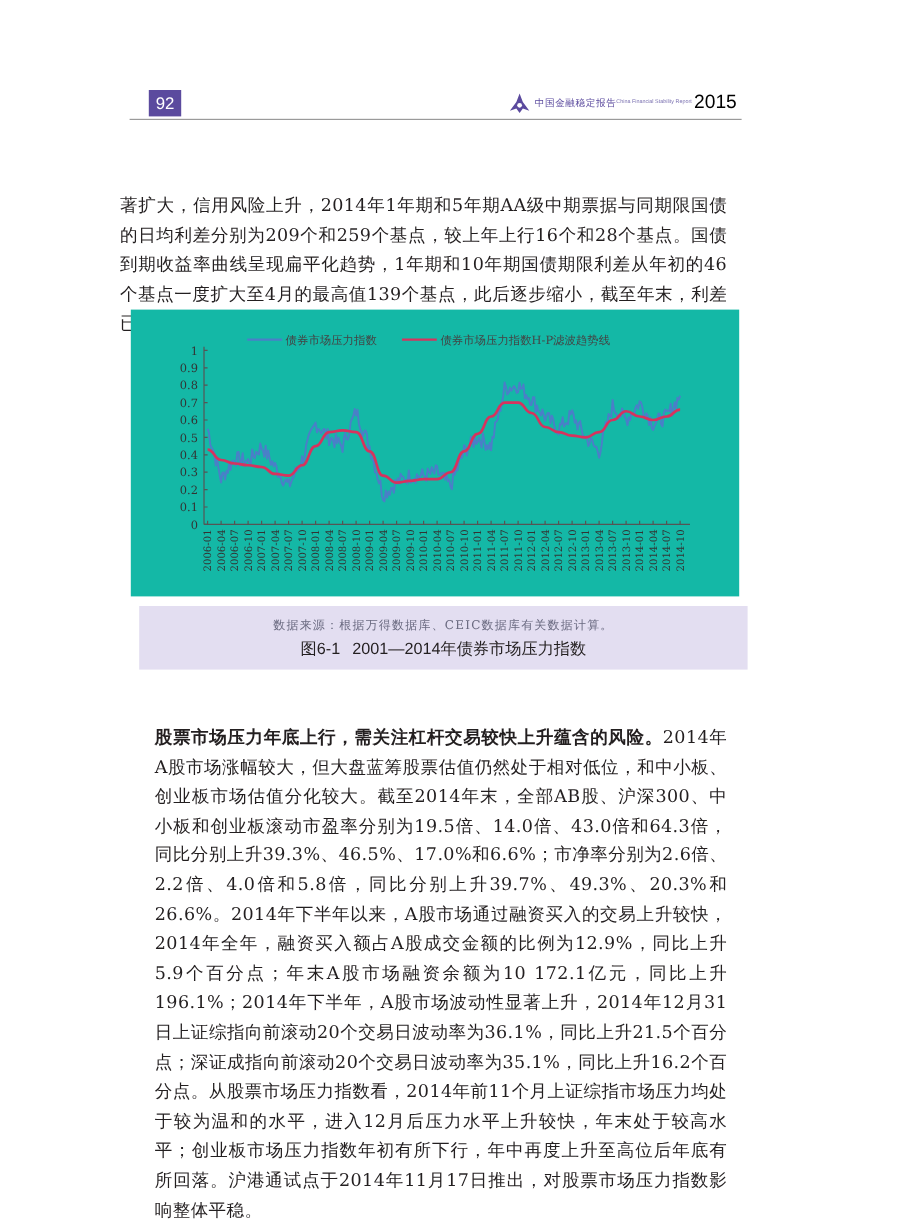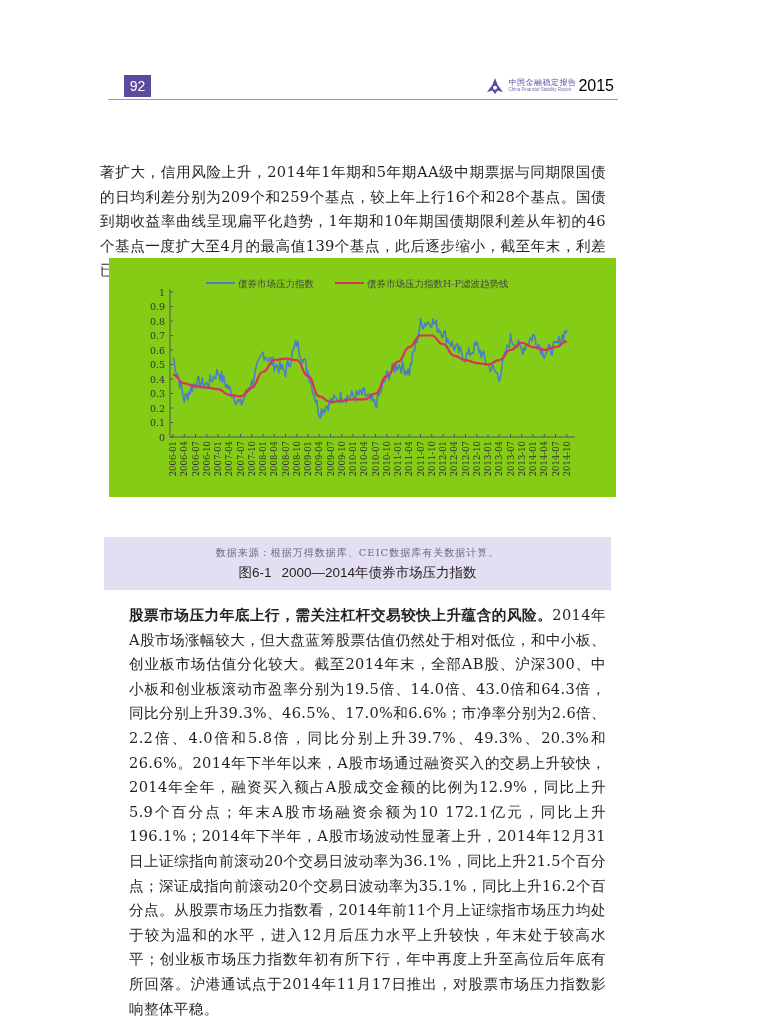--- a/index.html
+++ b/index.html
@@ -4,35 +4,35 @@
 <style>
   html, body { margin:0; padding:0; background:#ffffff; }
   body { width:760px; height:1024px; position:relative; overflow:hidden;
          font-family:"DejaVu Serif","Liberation Serif",serif; color:#231f20; }
   .header { position:absolute; left:108px; top:74px; width:510px; height:26px; }
   .page-num { position:absolute; left:16px; top:1px; width:27px; height:22px; background:#5b4a9e;
               color:#fff; font-family:"Liberation Sans",sans-serif; font-size:14px; line-height:22px; text-align:center; }
   .header-rule { position:absolute; left:0; top:25px; width:510px; height:1px; background:#9a9a9a; }
   .brand { position:absolute; right:4px; top:0; height:24px; display:flex; align-items:center; }
   .brand-logo { width:18px; height:18px; margin-right:4px; }
-  .brand-text { display:flex; flex-direction:column; line-height:1; }
+  .brand-text { display:flex; flex-direction:row; line-height:1; }
   .brand-cn { font-family:"Liberation Sans",sans-serif; font-size:8px; color:#5b4a9e; letter-spacing:0.5px; }
   .brand-en { font-family:"Liberation Sans",sans-serif; font-size:4.5px; color:#7a70b0; margin-top:1px; }
   .brand-year { font-family:"Liberation Sans",sans-serif; font-size:16px; color:#000000; margin-left:2px; }
 
   .para { position:absolute; left:100px; width:506px; font-size:14.6px; line-height:24.6px;
           letter-spacing:0.35px; text-align:justify;margin-top:32px; }
   .para p { margin:0; }
   .p1 { top:128px; }
   .p2 { top:571px; }
   .lead { font-family:Liberation Serif, serif; font-weight:bold; }
   .indent { padding-left:29px; }
 
-  .chart-panel { position:absolute; left:109px; top:258px; width:507px; height:239px; background:#84cc16;text-align:right; }
-  .caption-panel { position:absolute; left:104px; top:505px; width:507px; height:53px; background:#e3def1;margin-top:32px; }
+  .chart-panel { position:absolute; left:109px; top:258px; width:507px; height:239px; background:#14b8a6;text-align:right; }
+  .caption-panel { position:absolute; left:116px; top:505px; width:507px; height:53px; background:#e3def1; }
   .cap-source { position:absolute; left:0; width:507px; top:9px; text-align:center;
                 font-size:10px; color:#6a6a80; letter-spacing:1px; }
   .cap-title { position:absolute; left:0; width:507px; top:27px; text-align:center;
                font-family:"Liberation Sans",sans-serif; font-size:13.5px; color:#231f20; }
   .cap-title span { margin:0 5px; }
   svg text { font-family:"DejaVu Serif","Liberation Serif",serif; }
 </style>
 </head>
 <body>
 
@@ -159,19 +159,19 @@
       <line x1="457.75" y1="179" x2="457.75" y2="176" stroke="#555" stroke-width="1"></line>
       <text x="0" y="0" font-size="8.5" fill="#333" text-anchor="end" transform="translate(460.75,183) rotate(-90)">2014-10</text>
       <polyline points="64,99.3750848765432 65.125,102.66169560185185 66.25,112.67805169753086 67.375,115.20609760802469 68.5,116.8111111111111 69.625,120.19170331790123 70.75,129.9798186728395 71.875,123.74073495370371 73,131.72306327160493 74.125,138.25874807098765 75.25,144.11306712962963 76.375,135.88963155864198 77.5,135.76538580246913 78.625,141.6056076388889 79.75,134.35890817901236 80.875,136.05723186728395 82,128.61585648148147 83.125,133.58339313271605 84.25,126.5917862654321 85.375,125.8063136574074 86.5,128.1255864197531 87.625,130.0615489969136 88.75,118.74947916666667 89.875,118.63798804012346 91,130.0090200617284 92.125,126.07785300925926 93.25,119.69309799382717 94.375,129.98669945987655 95.5,127.2739351851852 96.625,125.8534162808642 97.75,124.55708719135802 98.875,128.35522569444444 100,128.49144290123456 101.125,116.54768325617283 102.25,122.28922453703703 103.375,123.76467785493827 104.5,118.35598765432098 105.625,119.87843171296296 106.75,120.88062114197531 107.875,111.49450038580247 109,115.68534722222222 110.125,117.44677276234567 111.25,122.71572145061728 112.375,113.4074710648148 113.5,124.12063271604939 114.625,117.43715084876544 115.75,124.57230324074075 116.875,129.37470100308641 118,126.32628858024691 119.125,130.69234375 120.25,127.77147762345679 121.375,130.75063464506172 122.5,139.0900925925926 123.625,139.5384625771605 124.75,138.17768904320988 125.875,144.4730497685185 127,146.62315586419754 128.125,143.45995177469135 129.25,141.54871527777777 130.375,143.5880574845679 131.5,141.15992283950618 132.625,147.20958912037037 133.75,143.5556674382716 134.875,140.6301022376543 136,139.1981712962963 137.125,131.80848572530866 138.25,134.6929899691358 139.375,132.66696180555556 140.5,132.779012345679 141.625,130.9610860339506 142.75,122.17846064814815 143.875,127.10974729938272 145,122.25689043209877 146.125,112.73516782407407 147.25,108.49319058641976 148.375,104.01290316358025 149.5,101.50958333333334 150.625,99.33184220679014 151.75,97.76162422839506 152.875,96.11420717592594 154,94.18820216049384 155.125,102.27055362654322 156.25,99.52153935185186 157.375,100.23977044753087 158.5,103.2571913580247 159.625,102.0890798611111 160.75,99.43404706790123 161.875,99.92403742283949 163,107.2243287037037 164.125,99.38353202160495 165.25,112.93359182098766 166.375,109.05478587962963 167.5,106.83072530864197 168.625,109.44335455246915 169.75,114.75795138888888 170.875,103.72312692901235 172,111.42082561728394 173.125,106.71632523148148 174.25,111.15823688271604 175.375,113.4285050154321 176.5,118.6424074074074 177.625,107.02355516975308 178.75,102.77889274691357 179.875,108.12369791666666 181,108.35658179012344 182.125,103.75948881172839 183.25,93.64769675925926 184.375,90.86981674382717 185.5,88.45779320987653 186.625,82.82690393518519 187.75,88.27576003086419 188.875,83.33630594135802 190,94.87381944444444 191.125,99.48691165123456 192.25,101.80752700617283 193.375,105.50094328703703 194.5,101.66577160493827 195.625,100.73395640432099 196.75,103.47077546296296 197.875,115.47483989197531 199,113.82809413580246 200.125,123.65581597222223 201.25,124.74661651234568 202.375,126.08244020061728 203.5,135.67856481481482 204.625,135.93360146604937 205.75,141.62949459876543 206.875,144.83152199074073 208,142.43829475308644 209.125,155.03175733024693 210.25,158.7271875 211.375,159.8481963734568 212.5,150.70172839506174 213.625,156.7030613425926 214.75,151.5508063271605 215.875,154.37690779320988 217,148.54664351851852 218.125,148.35862461419754 219.25,152.64479552469135 220.375,141.87043402777778 221.5,144.8341512345679 222.625,140.50289158950616 223.75,145.15693287037038 224.875,136.8448861882716 226,139.04869598765433 227.125,139.4836400462963 228.25,143.74832947530865 229.375,141.9747087191358 230.5,145.07805555555555 231.625,134.006981095679 232.75,143.84342978395063 233.875,144.03267939814816 235,142.4933410493827 236.125,140.95735918209877 237.25,144.54001157407407 238.375,137.08990933641974 239.5,139.18899691358024 240.625,140.00255208333334 241.75,137.8791859567901 242.875,133.10084297839506 244,138.03280092592593 245.125,139.13367091049383 246.25,142.7753973765432 247.375,132.32325810185185 248.5,135.12586419753086 249.625,136.9651601080247 250.75,131.35642361111113 251.875,134.04826581790124 253,136.6226311728395 254.125,129.6947974537037 255.25,130.46337577160494 256.375,137.76031057098766 257.5,137.85087962962962 258.625,136.33369405864198 259.75,136.39069830246913 260.875,135.88717013888888 262,141.87172067901236 263.125,137.22629436728397 264.25,143.01616898148148 265.375,141.63995563271607 266.5,147.8795987654321 267.625,149.7403761574074 268.75,135.1308989197531 269.875,137.68311149691357 271,133.51229166666667 272.125,134.01705054012345 273.25,126.4293325617284 274.375,123.11441550925926 275.5,123.87091049382715 276.625,121.73076195987653 277.75,113.10924768518518 278.875,114.0449787808642 280,121.62989969135802 281.125,116.32928819444444 282.25,113.89175540123458 283.375,105.89924575617285 284.5,109.06703703703704 285.625,114.49374035493827 286.75,106.51130015432099 287.875,111.98499421296296 289,110.41343364197532 290.125,106.86356288580247 291.25,110.36565972222222 292.375,114.91833526234568 293.5,103.40353395061729 294.625,109.93653356481481 295.75,116.91594521604938 296.875,113.02371334876543 298,116.42511574074075 299.125,110.96876350308642 300.25,117.23660108024691 301.375,105.83390625000001 302.5,106.71929012345679 303.625,94.07469714506173 304.75,93.31540509259258 305.875,91.1900250771605 307,80.73050154320988 308.125,84.4521122685185 309.25,77.50346836419753 310.375,71.76651427469133 311.5,60.75652777777778 312.625,64.7171199845679 313.75,70.73523533950616 314.875,69.42615162037036 316,64.9384799382716 317.125,67.70416473765431 318.25,65.4384837962963 319.375,63.74004822530863 320.5,65.7908024691358 321.625,69.45602430555554 322.75,68.734324845679 323.875,61.0076485339506 325,65.89127314814814 326.125,65.78380979938271 327.25,62.41720293209876 328.375,73.95673032407407 329.5,71.20100308641976 330.625,74.73196566358025 331.75,73.71489583333333 332.875,79.54840470679014 334,79.46443672839506 335.125,73.06826967592593 336.25,72.91851466049383 337.375,85.09711612654321 338.5,79.91935185185187 339.625,84.73383294753087 340.75,85.32250385802469 341.875,88.2506423611111 343,83.16685956790123 344.125,87.75309992283951 345.25,92.6246412037037 346.375,88.44509452160494 347.5,86.08140432098766 348.625,86.29884837962965 349.75,94.69603780864198 350.875,88.35491705246915 352,91.24076388888888 353.125,97.35218942901234 354.25,102.62113811728395 355.375,102.01288773148147 356.5,104.02604938271604 357.625,95.1675675154321 358.75,95.7777199074074 359.875,89.70511766975308 361,97.53170524691357 362.125,95.37276041666665 363.25,94.62689429012346 364.375,95.57605131172839 365.5,84.48550925925926 366.625,87.25387924382717 367.75,83.86310570987654 368.875,86.82346643518518 370,94.3385725308642 371.125,92.19036844135803 372.25,99.99413194444445 373.375,94.34847415123457 374.5,92.93533950617284 375.625,99.42000578703703 376.75,104.90108410493826 377.875,106.76051890432099 379,105.76358796296297 380.125,106.7839023919753 381.25,113.72840663580247 382.375,111.41237847222223 383.5,106.88442901234569 384.625,109.1265027006173 385.75,113.10387731481481 386.875,114.26516396604939 388,114.34230709876543 389.125,118.45058449074074 390.25,123.48860725308643 391.375,119.0083198302469 392.5,112.155 393.625,101.27725887345679 394.75,99.70704089506172 395.875,93.70962384259258 397,96.13361882716049 398.125,86.96097029320988 399.25,88.7069560185185 400.375,89.57018711419752 401.5,75.33260802469135 402.625,83.58949652777778 403.75,86.00946373456789 404.875,87.22445408950617 406,90.89974537037037 407.125,88.1339486882716 408.25,89.35900848765432 409.375,82.2902025462963 410.5,85.57614197530864 411.625,89.3487712191358 412.75,91.47336805555555 413.875,96.38854359567901 415,89.58624228395061 416.125,92.13174189814815 417.25,86.42365354938272 418.375,87.24392168209879 419.5,86.6578240740741 420.625,81.56397183641977 421.75,79.49430941358027 422.875,82.66411458333334 424,76.37199845679012 425.125,77.13990547839506 426.25,81.09311342592594 427.375,88.03023341049384 428.5,90.98320987654321 429.625,86.36732060185186 430.75,88.48117669753087 431.875,96.1567226080247 433,89.85923611111112 434.125,98.38732831790124 435.25,100.2729436728395 436.375,96.8613599537037 437.5,94.62118827160494 438.625,90.93437307098766 439.75,86.56619212962963 440.875,87.11525655864197 442,95.76351080246913 443.125,97.3262326388889 444.25,85.80203317901234 445.375,83.22285686728395 446.5,84.55398148148149 447.625,84.08401813271605 448.75,84.70491126543209 449.875,78.4819386574074 451,88.41371141975308 452.125,82.88217399691358 453.25,77.15260416666666 454.375,82.62361304012346 455.5,73.4771450617284 456.625,75.12847800925925 457.75,71.7" fill="none" stroke="#4a7fc8" stroke-width="1.6" stroke-linejoin="round"></polyline>
       <path d="M64,116.65 C69.625,116.65 69.625,125.35 75.25,125.35 C80.875,125.35 80.875,128.25 86.5,128.25 C92.125,128.25 92.125,129.7 97.75,129.7 C103.375,129.7 103.375,131.15 109,131.15 C114.625,131.15 114.625,136.95 120.25,136.95 C125.875,136.95 125.875,138.4 131.5,138.4 C137.125,138.4 137.125,129.7 142.75,129.7 C148.375,129.7 148.375,113.75 154,113.75 C159.625,113.75 159.625,102.14999999999999 165.25,102.14999999999999 C170.875,102.14999999999999 170.875,100.69999999999999 176.5,100.69999999999999 C182.125,100.69999999999999 182.125,102.14999999999999 187.75,102.14999999999999 C193.375,102.14999999999999 193.375,118.1 199,118.1 C204.625,118.1 204.625,138.4 210.25,138.4 C215.875,138.4 215.875,144.2 221.5,144.2 C227.125,144.2 227.125,142.75 232.75,142.75 C238.375,142.75 238.375,141.3 244,141.3 C249.625,141.3 249.625,141.3 255.25,141.3 C260.875,141.3 260.875,135.5 266.5,135.5 C272.125,135.5 272.125,118.1 277.75,118.1 C283.375,118.1 283.375,103.6 289,103.6 C294.625,103.6 294.625,89.1 300.25,89.1 C305.875,89.1 305.875,77.5 311.5,77.5 C317.125,77.5 317.125,77.5 322.75,77.5 C328.375,77.5 328.375,86.2 334,86.2 C339.625,86.2 339.625,97.8 345.25,97.8 C350.875,97.8 350.875,102.14999999999999 356.5,102.14999999999999 C362.125,102.14999999999999 362.125,105.05 367.75,105.05 C373.375,105.05 373.375,106.5 379,106.5 C384.625,106.5 384.625,102.14999999999999 390.25,102.14999999999999 C395.875,102.14999999999999 395.875,92 401.5,92 C407.125,92 407.125,84.75 412.75,84.75 C418.375,84.75 418.375,89.1 424,89.1 C429.625,89.1 429.625,92 435.25,92 C440.875,92 440.875,89.1 446.5,89.1 C452.125,89.1 452.125,83.3 457.75,83.3" fill="none" stroke="#d6335e" stroke-width="2.2"></path>
     </svg>
 </div>
 
 <div class="caption-panel">
   <div class="cap-source">数据来源：根据万得数据库、CEIC数据库有关数据计算。</div>
   <div class="cap-title">
-    <span>图6-1</span><span>2000—2014年债券市场压力指数</span>
+    <span>图6-1</span><span>2001—2014年债券市场压力指数</span>
   </div>
 </div>
 
 <div class="para p2">
   <p class="indent"><span class="lead">股票市场压力年底上行，需关注杠杆交易较快上升蕴含的风险。</span><span>2014年A股市场涨幅较大，但大盘蓝筹股票估值仍然处于相对低位，和中小板、创业板市场估值分化较大。截至2014年末，全部AB股、沪深300、中小板和创业板滚动市盈率分别为19.5倍、14.0倍、43.0倍和64.3倍，同比分别上升39.3%、46.5%、17.0%和6.6%；市净率分别为2.6倍、2.2倍、4.0倍和5.8倍，同比分别上升39.7%、49.3%、20.3%和26.6%。2014年下半年以来，A股市场通过融资买入的交易上升较快，2014年全年，融资买入额占A股成交金额的比例为12.9%，同比上升5.9个百分点；年末A股市场融资余额为10 172.1亿元，同比上升196.1%；2014年下半年，A股市场波动性显著上升，2014年12月31日上证综指向前滚动20个交易日波动率为36.1%，同比上升21.5个百分点；深证成指向前滚动20个交易日波动率为35.1%，同比上升16.2个百分点。从股票市场压力指数看，2014年前11个月上证综指市场压力均处于较为温和的水平，进入12月后压力水平上升较快，年末处于较高水平；创业板市场压力指数年初有所下行，年中再度上升至高位后年底有所回落。沪港通试点于2014年11月17日推出，对股票市场压力指数影响整体平稳。</span></p>
 </div>
 
 </body></html>

